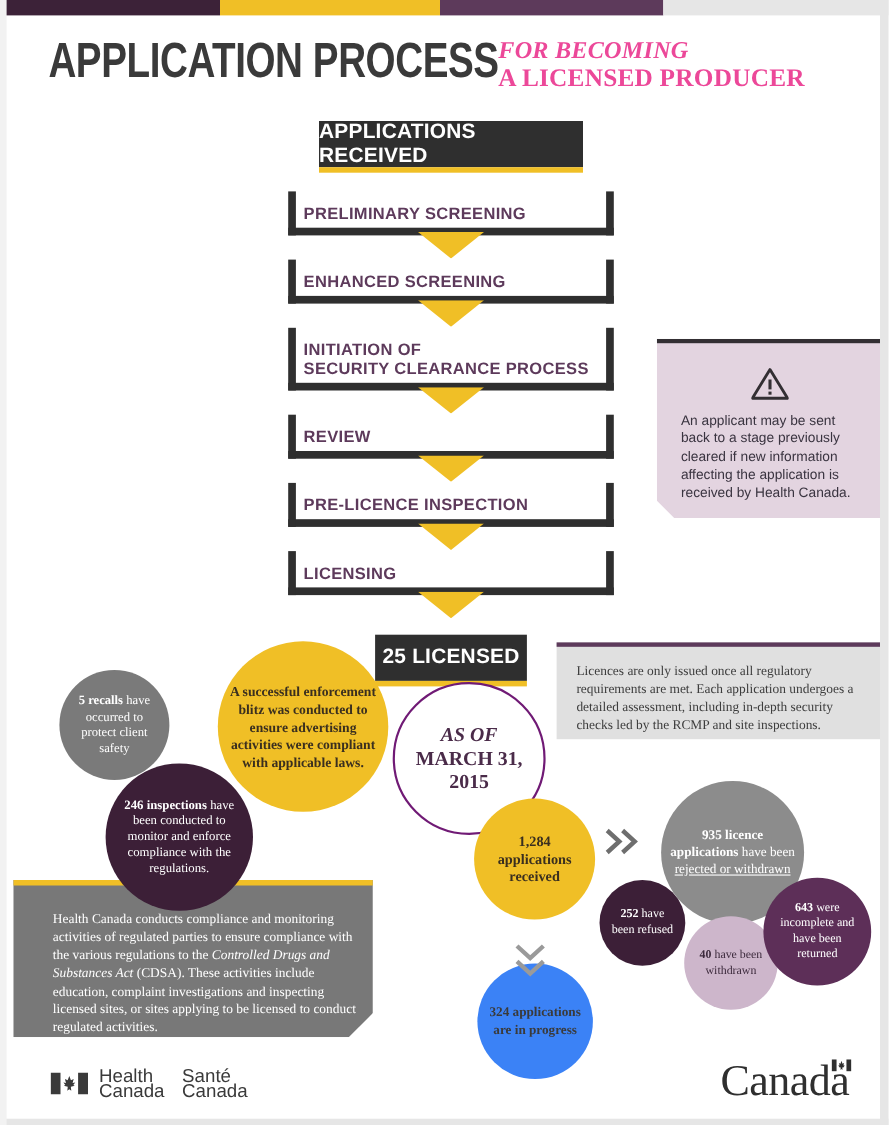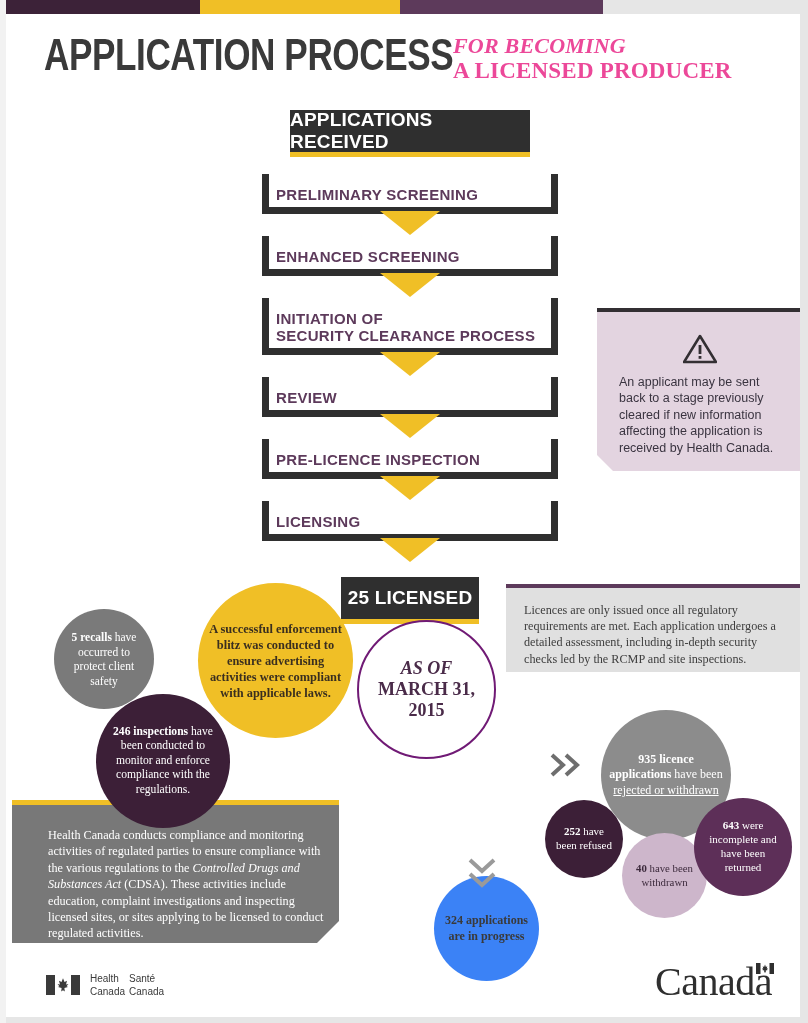--- a/index.html
+++ b/index.html
@@ -142,21 +142,21 @@
   .c-40{left:622px;top:833px;width:85px;height:85px;background:#cdb6cb;color:#3c2a3c;font-size:10.8px;line-height:13.4px;z-index:5;}
   .c-643{left:694px;top:798px;width:98px;height:98px;background:#5d2f58;color:#ffffff;font-size:11px;line-height:13.8px;z-index:6;}
   .c-324{left:434px;top:876px;width:105px;height:105px;background:#3b82f6;color:#3a3a3a;font-size:12px;line-height:15.4px;font-weight:bold;}
 
   .chev-right{position:absolute;left:549px;top:752px;z-index:7;}
   .chev-down{position:absolute;left:467px;top:856px;z-index:7;}
 
   
   .foot-hc{position:absolute;left:46px;top:972px;display:flex;align-items:center;gap:10px;}
   .flag{width:34px;height:20px;}
-  .foot-words{display:flex;gap:4px;font-family:"Liberation Sans", sans-serif;font-size:10px;line-height:13px;color:#3a3a3a;}
+  .foot-words{display:flex;gap:16px;font-family:"Liberation Sans", sans-serif;font-size:17px;line-height:13px;color:#3a3a3a;}
   .foot-words div span{display:block;}
   .canada-wm{
     position:absolute;right:36px;top:962px;
     font-family:"Liberation Serif", serif;
     font-size:40px;color:#2f2f2f;letter-spacing:-0.5px;line-height:1;
   }
   .canada-wm .wmflag{position:absolute;right:-2px;top:4px;width:18px;height:11px;}
 </style>
 </head>
 <body>
@@ -287,20 +287,23 @@
   </div>
 
   <div class="circle c-asof">
     <div class="ctext">
       <div class="asof-l1">AS OF</div>
       <div>MARCH 31,</div>
       <div>2015</div>
     </div>
   </div>
 
+  <div class="circle c-received">
+    <div class="ctext">1,284 applications received</div>
+  </div>
 
   <div class="chev-right">
     <svg width="34" height="26" viewBox="0 0 34 26">
       <polyline points="3,3 14,13 3,23" fill="none" stroke="#6e6e6e" stroke-width="4"></polyline>
       <polyline points="17,3 28,13 17,23" fill="none" stroke="#6e6e6e" stroke-width="4"></polyline>
     </svg>
   </div>
 
   <div class="chev-down">
     <svg width="30" height="34" viewBox="0 0 30 34">

